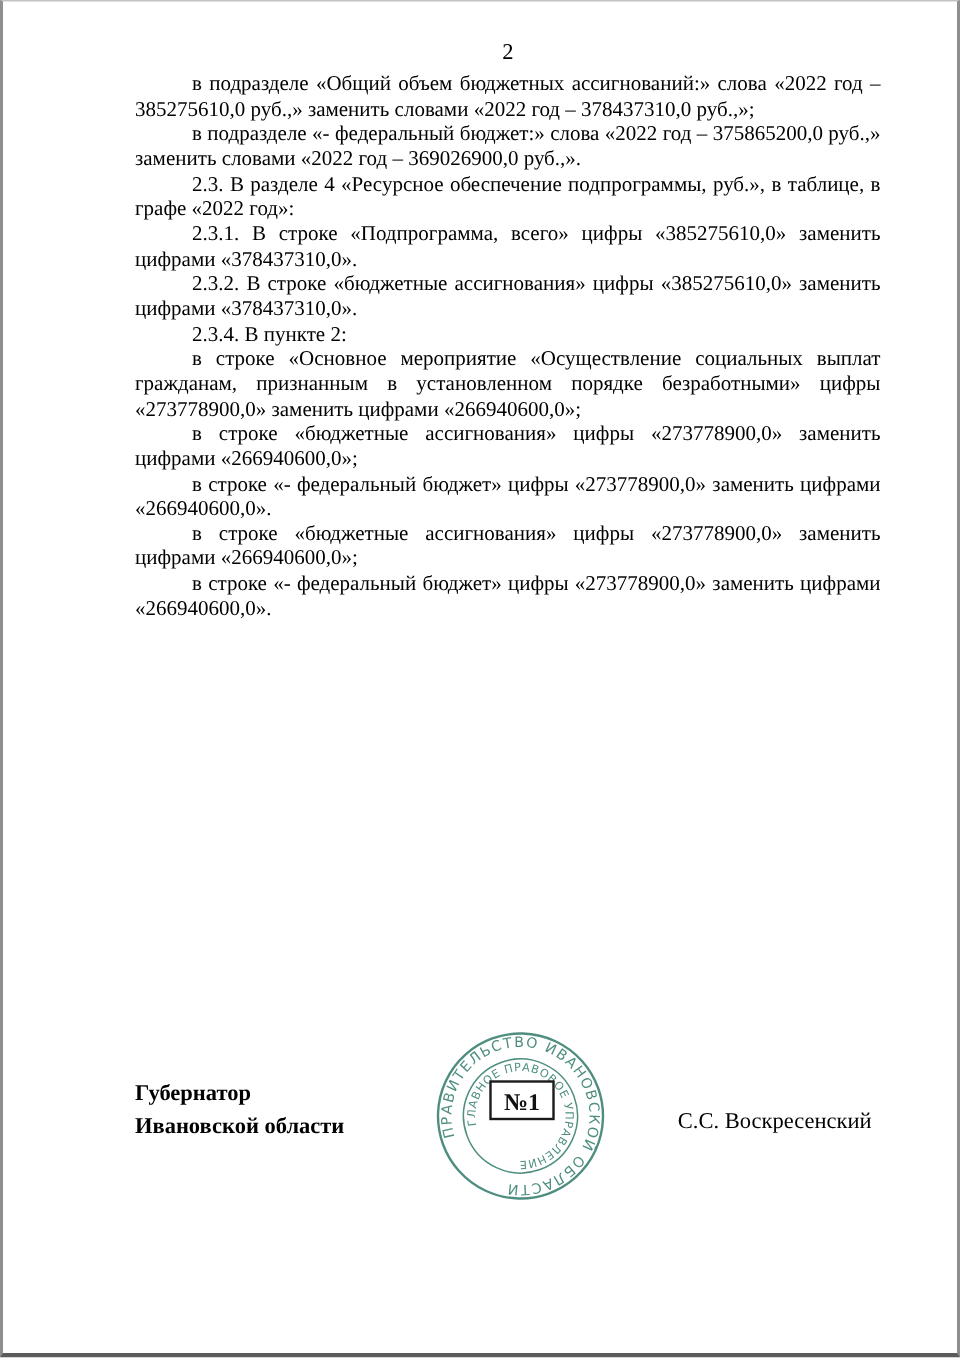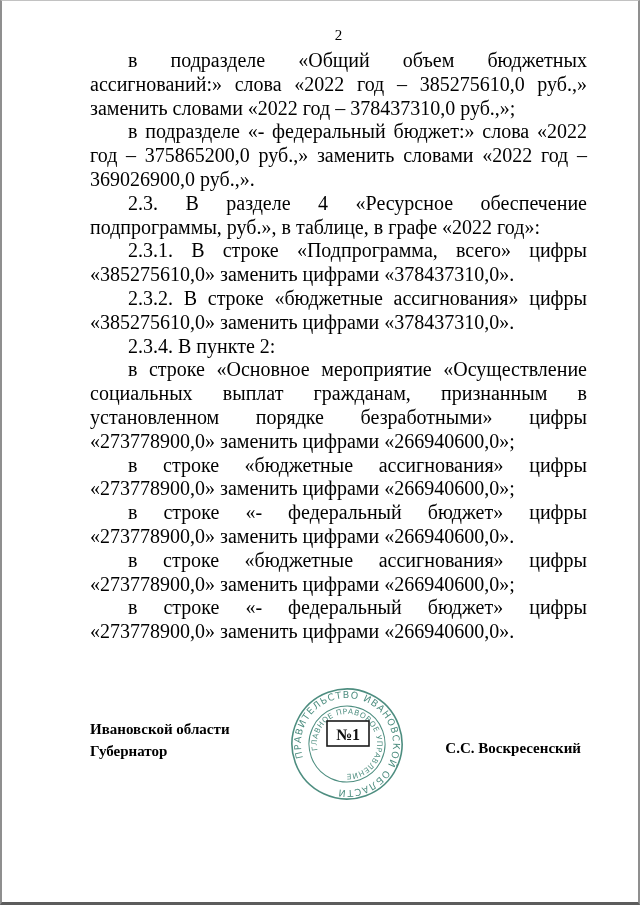--- a/index.html
+++ b/index.html
@@ -30,39 +30,39 @@
     font-size: 15px;
   }
   .body-text {
     position: absolute;
     top: 48px;
     left: 88px;
     width: 497px;
   }
   .body-text p {
     margin: 0;
-    font-size: 20px;
+    font-size: 14px;
     line-height: 1.19;
     text-align: justify;
     text-indent: 38px;
   }
   .sig-title {
     position: absolute;
     left: 88px;
     top: 717px;
     font-size: 15px;
     line-height: 22px;
     font-weight: bold;
   }
   .sig-name {
     position: absolute;
     right: 57px;
     top: 739px;
     font-size: 15px;
-    font-weight: bold;
+    font-weight: normal;
     text-align: center;
   }
   .stamp {
     position: absolute;
     left: 285px;
     top: 683px;
     width: 120px;
     height: 120px;
   }
   .stamp svg { display: block; }
@@ -107,22 +107,22 @@
     <p>2.3.2. В строке «бюджетные ассигнования» цифры «385275610,0» заменить цифрами «378437310,0».</p>
     <p>2.3.4. В пункте 2:</p>
     <p>в строке «Основное мероприятие «Осуществление социальных выплат гражданам, признанным в установленном порядке безработными» цифры «273778900,0» заменить цифрами «266940600,0»;</p>
     <p>в строке «бюджетные ассигнования» цифры «273778900,0» заменить цифрами «266940600,0»;</p>
     <p>в строке «- федеральный бюджет» цифры «273778900,0» заменить цифрами «266940600,0».</p>
     <p>в строке «бюджетные ассигнования» цифры «273778900,0» заменить цифрами «266940600,0»;</p>
     <p>в строке «- федеральный бюджет» цифры «273778900,0» заменить цифрами «266940600,0».</p>
   </div>
 
   <div class="sig-title">
+    <div>Губернатор</div>
     <div>Ивановской области</div>
-    <div>Губернатор</div>
   </div>
 
   <div class="stamp">
     <svg viewBox="0 0 120 120" width="120" height="120">
       <defs>
         <path id="outerArc" d="M 60,60 m -46,0 a 46,46 0 1,1 92,0 a 46,46 0 1,1 -92,0"></path>
         <path id="innerArc" d="M 60,60 m -30,0 a 30,30 0 1,1 60,0 a 30,30 0 1,1 -60,0"></path>
       </defs>
       <g opacity="0.85" transform="rotate(-20 60 60)">
         <circle class="stamp-ring" cx="60" cy="60" r="55" stroke-width="1.6"></circle>

